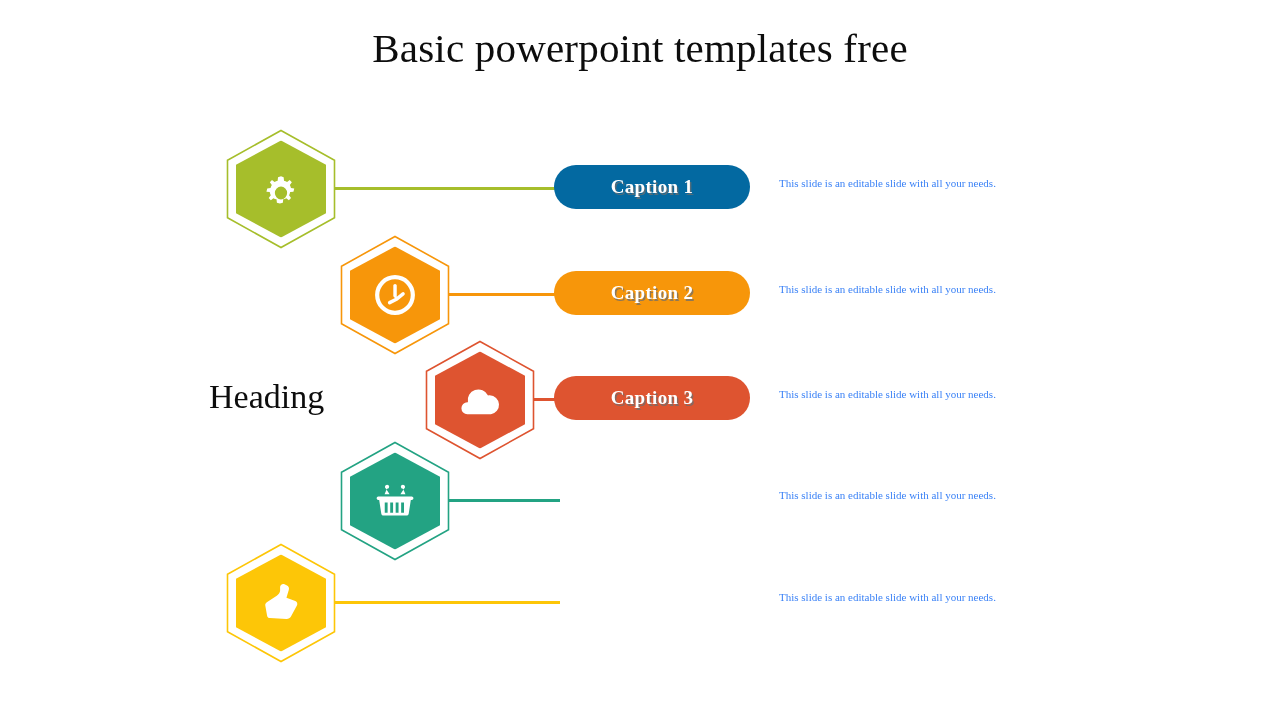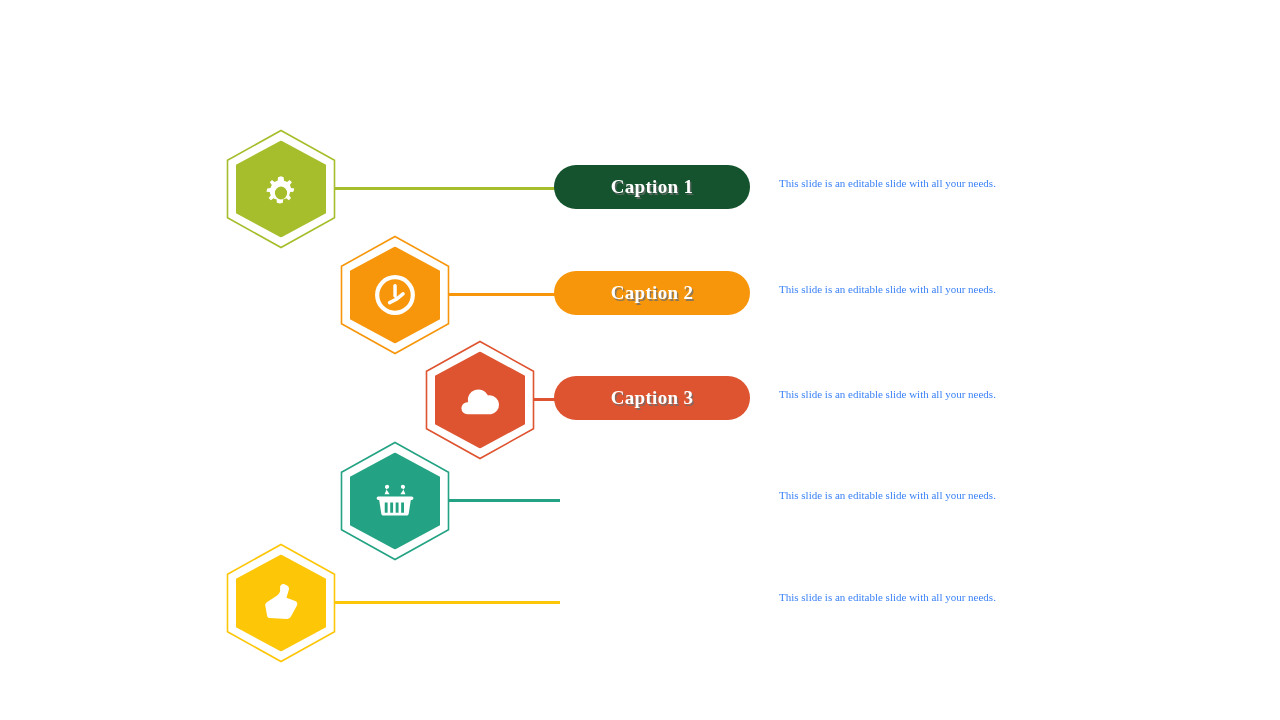--- a/index.html
+++ b/index.html
@@ -96,21 +96,23 @@
     font-size:11px;
     color:#3b82f6;
     white-space:nowrap;
   }
 </style>
 </head>
 <body>
 
 <div id="slide">
 
-
+  <div class="slide-title">Basic powerpoint templates free</div>
+
+  <div class="heading">Heading</div>
 
   <div id="rows-host">
       <div class="row" style="top: 129px;">
         <div class="connector" style="left: 334px; width: 226px; background: rgb(166, 190, 43);"></div>
         <div class="hex-wrap" style="left: 225px;">
           <div class="hex-outline">
             <svg viewBox="0 0 112 120" preserveAspectRatio="none">
               <polygon points="56,1.5 109.5,31.2 109.5,88.8 56,118.5 2.5,88.8 2.5,31.2" fill="none" stroke="#A6BE2B" stroke-width="1.6"></polygon>
             </svg>
           </div>
@@ -119,21 +121,21 @@
               <polygon points="45,0 90,24.25 90,72.75 45,97 0,72.75 0,24.25" fill="#A6BE2B"></polygon>
             </svg>
           </div>
           <div class="hex-icon">
             <svg viewBox="0 0 24 24">
               <path d="M12 1.8l-1.55.42-.2 1.72a8.3 8.3 0 0 0-1.6.66L7.3 3.57 6.17 4.7l1.03 1.35a8.3 8.3 0 0 0-.66 1.6l-1.72.2L4.4 9.4l1.72.2c.1.56.3 1.1.56 1.6l-1.1 1.35 1.13 1.13 1.35-1.03c.5.27 1.04.46 1.6.57l.2 1.72 1.55.42 1.55-.42.2-1.72c.56-.1 1.1-.3 1.6-.57l1.35 1.03 1.13-1.13-1.03-1.35c.27-.5.46-1.04.57-1.6l1.72-.2.42-1.55-1.72-.2a8.3 8.3 0 0 0-.57-1.6l1.03-1.35-1.13-1.13-1.35 1.03a8.3 8.3 0 0 0-1.6-.66l-.2-1.72L12 1.8zm0 5.1a3.2 3.2 0 1 1 0 6.4 3.2 3.2 0 0 1 0-6.4z" transform="translate(0 3.5) scale(1 1.05)"></path>
               <path d="M12 2.2a9.8 9.8 0 1 0 0 19.6 9.8 9.8 0 0 0 0-19.6zm0 3.1a6.7 6.7 0 1 1 0 13.4 6.7 6.7 0 0 1 0-13.4z" opacity="0"></path>
             </svg>
           </div>
         </div>
-        <div class="pill" style="background: #14532d;">
+        <div class="pill" style="background: #0369a1;">
           <span class="pill-label">Caption 1</span>
         </div>
         <div class="desc">This slide is an editable slide with all your needs.</div>
       </div>
       <div class="row" style="top: 235px;">
         <div class="connector" style="left: 448px; width: 112px; background: rgb(247, 150, 10);"></div>
         <div class="hex-wrap" style="left: 339px;">
           <div class="hex-outline">
             <svg viewBox="0 0 112 120" preserveAspectRatio="none">
               <polygon points="56,1.5 109.5,31.2 109.5,88.8 56,118.5 2.5,88.8 2.5,31.2" fill="none" stroke="#F7960A" stroke-width="1.6"></polygon>

